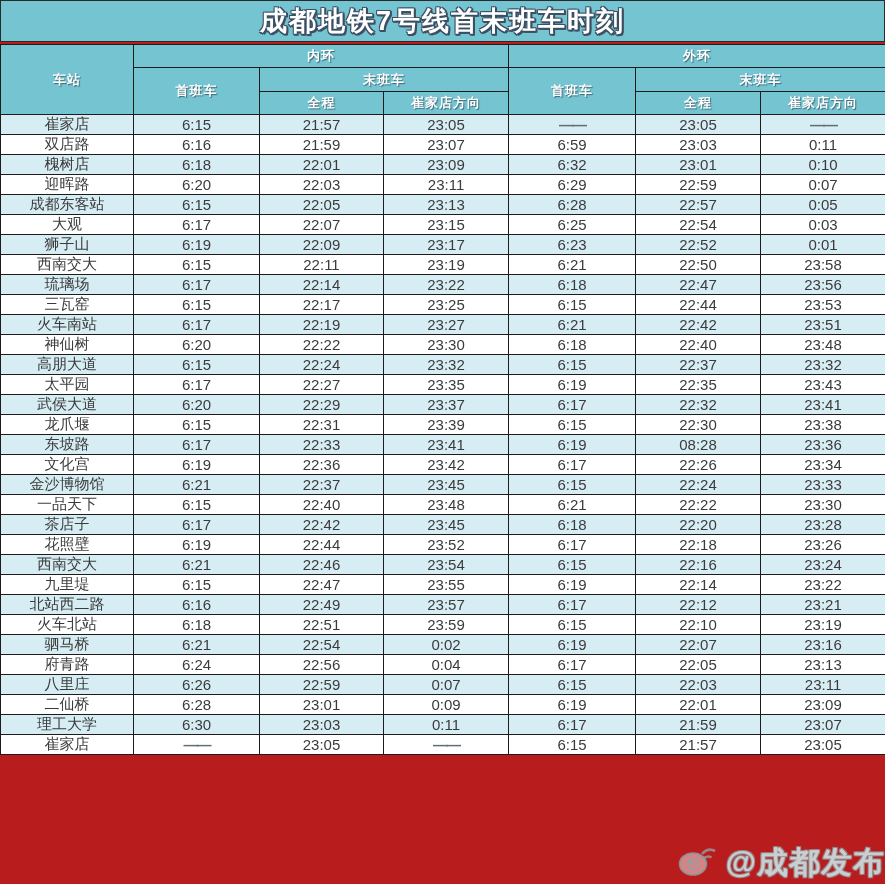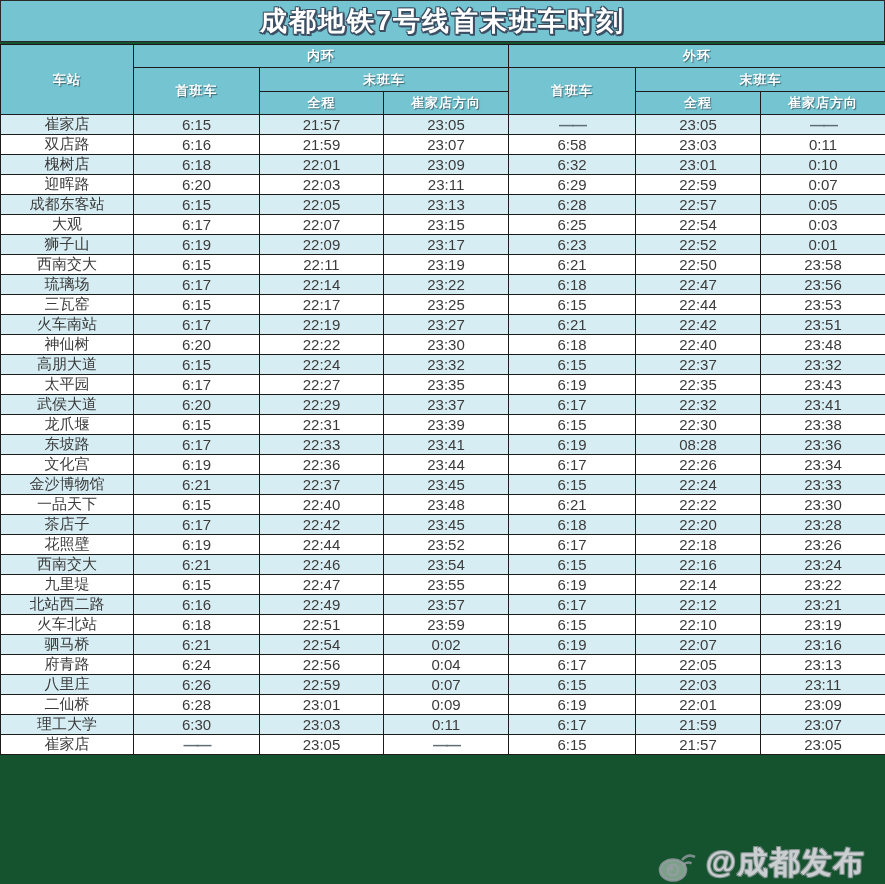--- a/index.html
+++ b/index.html
@@ -1,20 +1,20 @@
 <!DOCTYPE html>
 <html><head>
 <meta charset="utf-8">
 <style>
   html, body { margin:0; padding:0; background:#fff; }
   .page {
     position: relative;
     width: 885px;
     height: 884px;
-    background: #14532d;
+    background: #b91c1c;
     font-family: "Liberation Sans", "DejaVu Sans", sans-serif;
     overflow: hidden;
   }
   .title-bar {
     box-sizing: border-box;
     height: 42px;
     background: #74C5D1;
     border: 1px solid #2a2a2a;
     display: flex;
     align-items: center;
@@ -57,24 +57,24 @@
   tbody tr { height: 19px; }
   tbody td {
     font-size: 15px;
     color: #3b3b3b;
     background: #ffffff;
   }
   tbody tr.alt td { background: #D6EDF3; }
   tbody td.dash { color: #5f6d74; letter-spacing: -2px; font-weight: bold; }
   .watermark {
     position: absolute;
-    right: 20px;
+    right: 0;
     bottom: 0px;
     display: flex;
-    align-items: flex-end;
+    align-items: flex-start;
     gap: 9px;
     pointer-events: none;
   }
   .watermark .wm-text {
     font-size: 31px;
     font-weight: bold;
     color: rgba(255,255,255,0.55);
     text-shadow:
       -1px -1px 0 rgba(140,148,152,0.75), 1px -1px 0 rgba(140,148,152,0.75),
       -1px 1px 0 rgba(140,148,152,0.75), 1px 1px 0 rgba(140,148,152,0.75);
@@ -126,21 +126,21 @@
           <td>23:05</td>
           <td class="dash">——</td>
           <td>23:05</td>
           <td class="dash">——</td>
         </tr>
         <tr>
           <td>双店路</td>
           <td>6:16</td>
           <td>21:59</td>
           <td>23:07</td>
-          <td>6:58</td>
+          <td>6:59</td>
           <td>23:03</td>
           <td>0:11</td>
         </tr>
         <tr class="alt">
           <td>槐树店</td>
           <td>6:18</td>
           <td>22:01</td>
           <td>23:09</td>
           <td>6:32</td>
           <td>23:01</td>
@@ -269,21 +269,21 @@
           <td>22:33</td>
           <td>23:41</td>
           <td>6:19</td>
           <td>08:28</td>
           <td>23:36</td>
         </tr>
         <tr>
           <td>文化宫</td>
           <td>6:19</td>
           <td>22:36</td>
-          <td>23:44</td>
+          <td>23:42</td>
           <td>6:17</td>
           <td>22:26</td>
           <td>23:34</td>
         </tr>
         <tr class="alt">
           <td>金沙博物馆</td>
           <td>6:21</td>
           <td>22:37</td>
           <td>23:45</td>
           <td>6:15</td>

